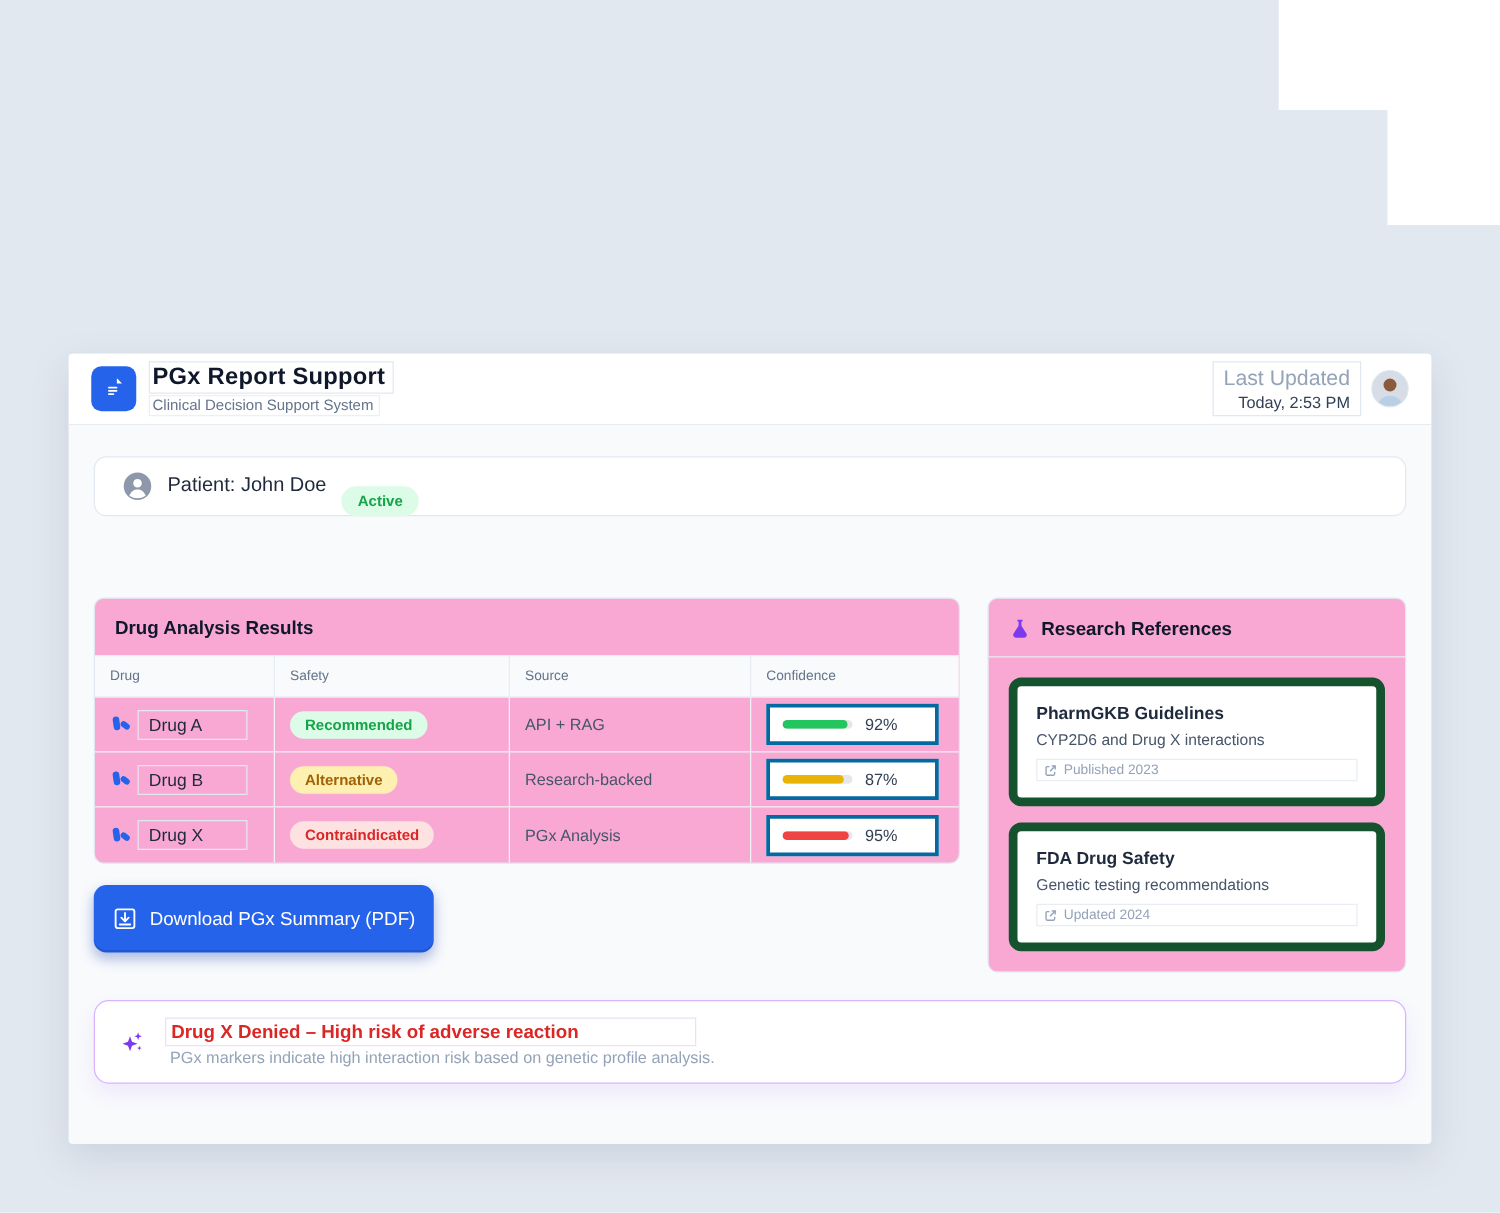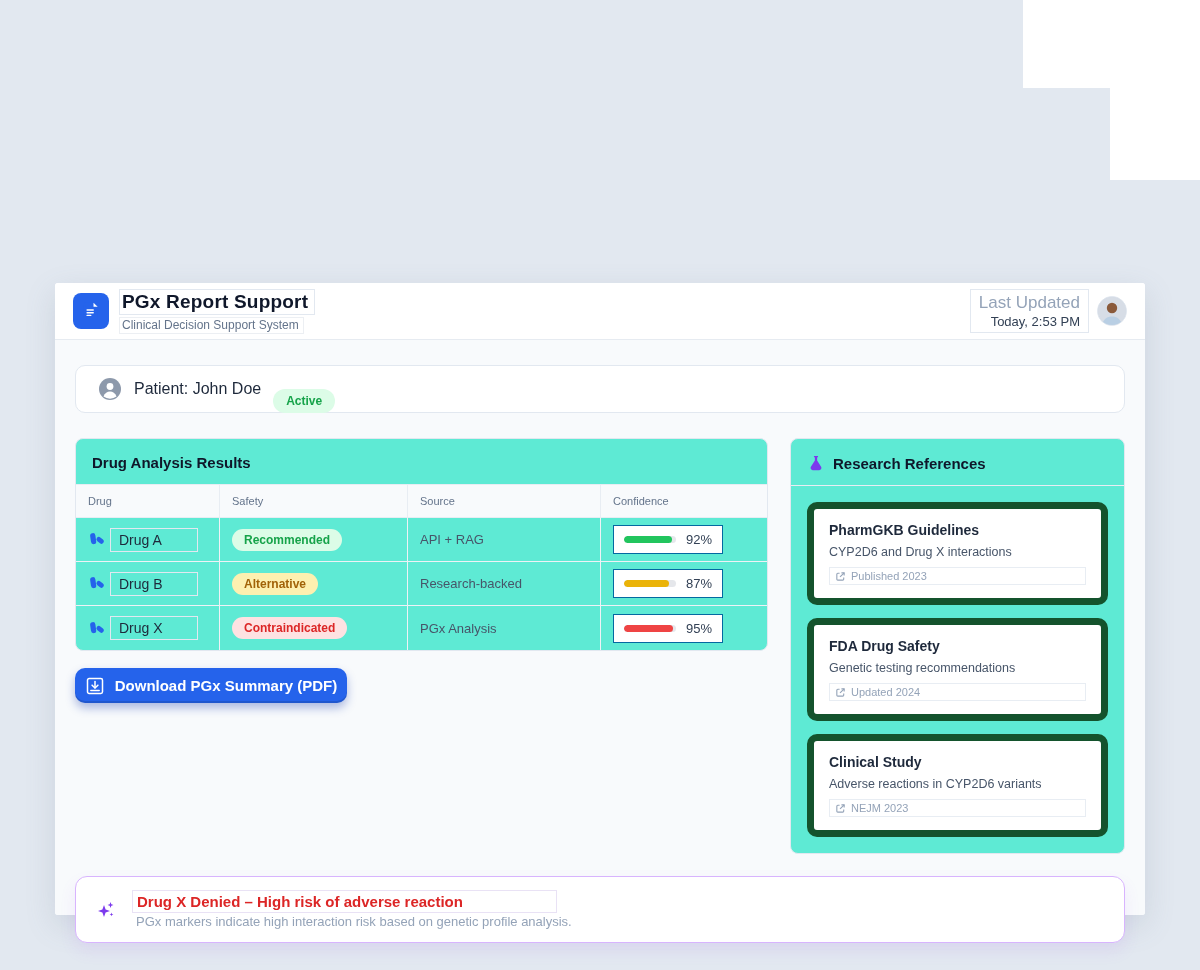--- a/index.html
+++ b/index.html
@@ -38,54 +38,54 @@
   .patient-card { background:#ffffff; border:1px solid #e2e8f0; border-radius:10px; height:48px;
                   display:flex; align-items:center; padding:0 22px; gap:12px; }
   .patient-name { font-size:16px; color:#1e293b; }
   .pill-badge { font-size:12px; font-weight:bold; padding:5px 13px; border-radius:999px; }
   .pill-badge[data-variant="success"] { background:#dcfce7; color:#16a34a;margin-top:24px; }
 
   
   .grid { display:grid; grid-template-columns:693px 1fr; column-gap:22px; margin-top:25px; }
 
   
-  .card { background:#5eead4; border:1px solid #e2e8f0; border-radius:8px; }
+  .card { background:#f9a8d4; border:1px solid #e2e8f0; border-radius:8px;margin-top:40px; }
   .card-header { padding:15px 16px 13px 16px; font-size:15px; font-weight:bold; color:#0f172a;
                  display:flex; align-items:center; gap:8px; }
   .table { width:100%; }
   .thead { display:grid; grid-template-columns:144px 188px 193px 1fr; background:#f8fafc;
            border-top:1px solid #e8edf3; border-bottom:1px solid #e8edf3; }
   .th { font-size:11px; color:#64748b; padding:10px 12px; border-right:1px solid #e8edf3; }
   .th:last-child { border-right:none; }
   .trow { display:grid; grid-template-columns:144px 188px 193px 1fr; border-bottom:1px solid #eef2f6;
           height:44px; align-items:center; }
   .trow:last-child { border-bottom:none; }
   .td { padding:0 12px; border-right:1px solid #eef2f6; height:100%; display:flex; align-items:center; }
   .td:last-child { border-right:none; }
   .drug-cell { gap:5px; }
   .drug-name-box { border:1px solid #e2e8f0; font-size:14px; color:#1e293b; padding:3px 8px;
                    min-width:88px; }
   .badge { font-size:12px; font-weight:bold; padding:4px 12px; border-radius:999px; }
   .badge[data-variant="success"] { background:#dcfce7; color:#16a34a; }
   .badge[data-variant="warning"] { background:#fdf0b0; color:#a16207; }
   .badge[data-variant="danger"]  { background:#fee2e2; color:#dc2626; }
   .source-text { font-size:13px; color:#475569; }
-  .conf-box { border:1px solid #0369a1; display:flex; align-items:center; gap:10px;
-              padding:6px 10px; width:110px; background:#ffffff;justify-content:space-between; }
+  .conf-box { border:3px solid #0369a1; display:flex; align-items:center; gap:10px;
+              padding:6px 10px; width:138px; background:#ffffff; }
   .bar-track { width:56px; height:7px; border-radius:4px; background:#e5e7eb; overflow:hidden; }
   .bar-fill { height:100%; border-radius:4px; }
   .bar-fill[data-variant="success"] { background:#22c55e; }
   .bar-fill[data-variant="warning"] { background:#eab308; }
   .bar-fill[data-variant="danger"]  { background:#ef4444; }
   .conf-value { font-size:13px; color:#334155; }
 
   
-  .download-btn { margin-top:17px; height:35px; width:272px; background:#2563eb; color:#ffffff;
+  .download-btn { margin-top:17px; height:54px; width:272px; background:#2563eb; color:#ffffff;
                   border:none; border-radius:10px; display:flex; align-items:center; justify-content:center;
-                  gap:10px; font-size:15px; font-weight:bold; cursor:pointer;
+                  gap:10px; font-size:15px; font-weight:normal; cursor:pointer;
                   font-family:"Liberation Sans","DejaVu Sans",sans-serif;
                   box-shadow:0 5px 10px rgba(30,64,175,.35), inset 0 -2px 0 rgba(0,0,0,.12); }
 
   
   .refs-body { padding:16px; display:flex; flex-direction:column; gap:13px; }
   .refs-divider { border-top:1px solid #e8edf3; }
   .ref-card { border:7px solid #14532d; border-radius:10px; padding:13px 15px; background:#ffffff; cursor:pointer; }
   .ref-title { font-size:14px; font-weight:bold; color:#1e293b; }
   .ref-desc { font-size:12.5px; color:#475569; margin-top:7px; }
   .ref-meta { margin-top:8px; border:1px solid #e8edf3; padding:2px 5px; font-size:11px; color:#94a3b8;
@@ -279,32 +279,20 @@
             <div class="ref-meta">
               <svg class="icon-svg" width="11" height="11" viewBox="0 0 24 24" fill="none" stroke="#94a3b8" stroke-width="2.4">
                 <path d="M10 5H6a2 2 0 0 0-2 2v11a2 2 0 0 0 2 2h11a2 2 0 0 0 2-2v-4"></path>
                 <path d="M14 4h6v6"></path>
                   <path d="M20 4L11 13"></path>
               </svg>
               <span>Updated 2024</span>
             </div>
           </div>
 
-          <div class="ref-card">
-            <div class="ref-title">Clinical Study</div>
-            <div class="ref-desc">Adverse reactions in CYP2D6 variants</div>
-            <div class="ref-meta">
-              <svg class="icon-svg" width="11" height="11" viewBox="0 0 24 24" fill="none" stroke="#94a3b8" stroke-width="2.4">
-                <path d="M10 5H6a2 2 0 0 0-2 2v11a2 2 0 0 0 2 2h11a2 2 0 0 0 2-2v-4"></path>
-                <path d="M14 4h6v6"></path>
-                  <path d="M20 4L11 13"></path>
-              </svg>
-              <span>NEJM 2023</span>
-            </div>
-          </div>
 
         </div>
       </aside>
     </div>
 
     <div class="alert">
       <svg class="icon-svg" width="24" height="24" viewBox="0 0 24 24">
         <path d="M10 7l1.6 4.4L16 13l-4.4 1.6L10 19l-1.6-4.4L4 13l4.4-1.6z" fill="#7c3aed"></path>
         <path d="M16.5 4l.8 2.2 2.2.8-2.2.8-.8 2.2-.8-2.2L13.5 7l2.2-.8z" fill="#7c3aed"></path>
         <path d="M17.5 14.5l.5 1.4 1.4.5-1.4.5-.5 1.4-.5-1.4-1.4-.5 1.4-.5z" fill="#7c3aed"></path>

